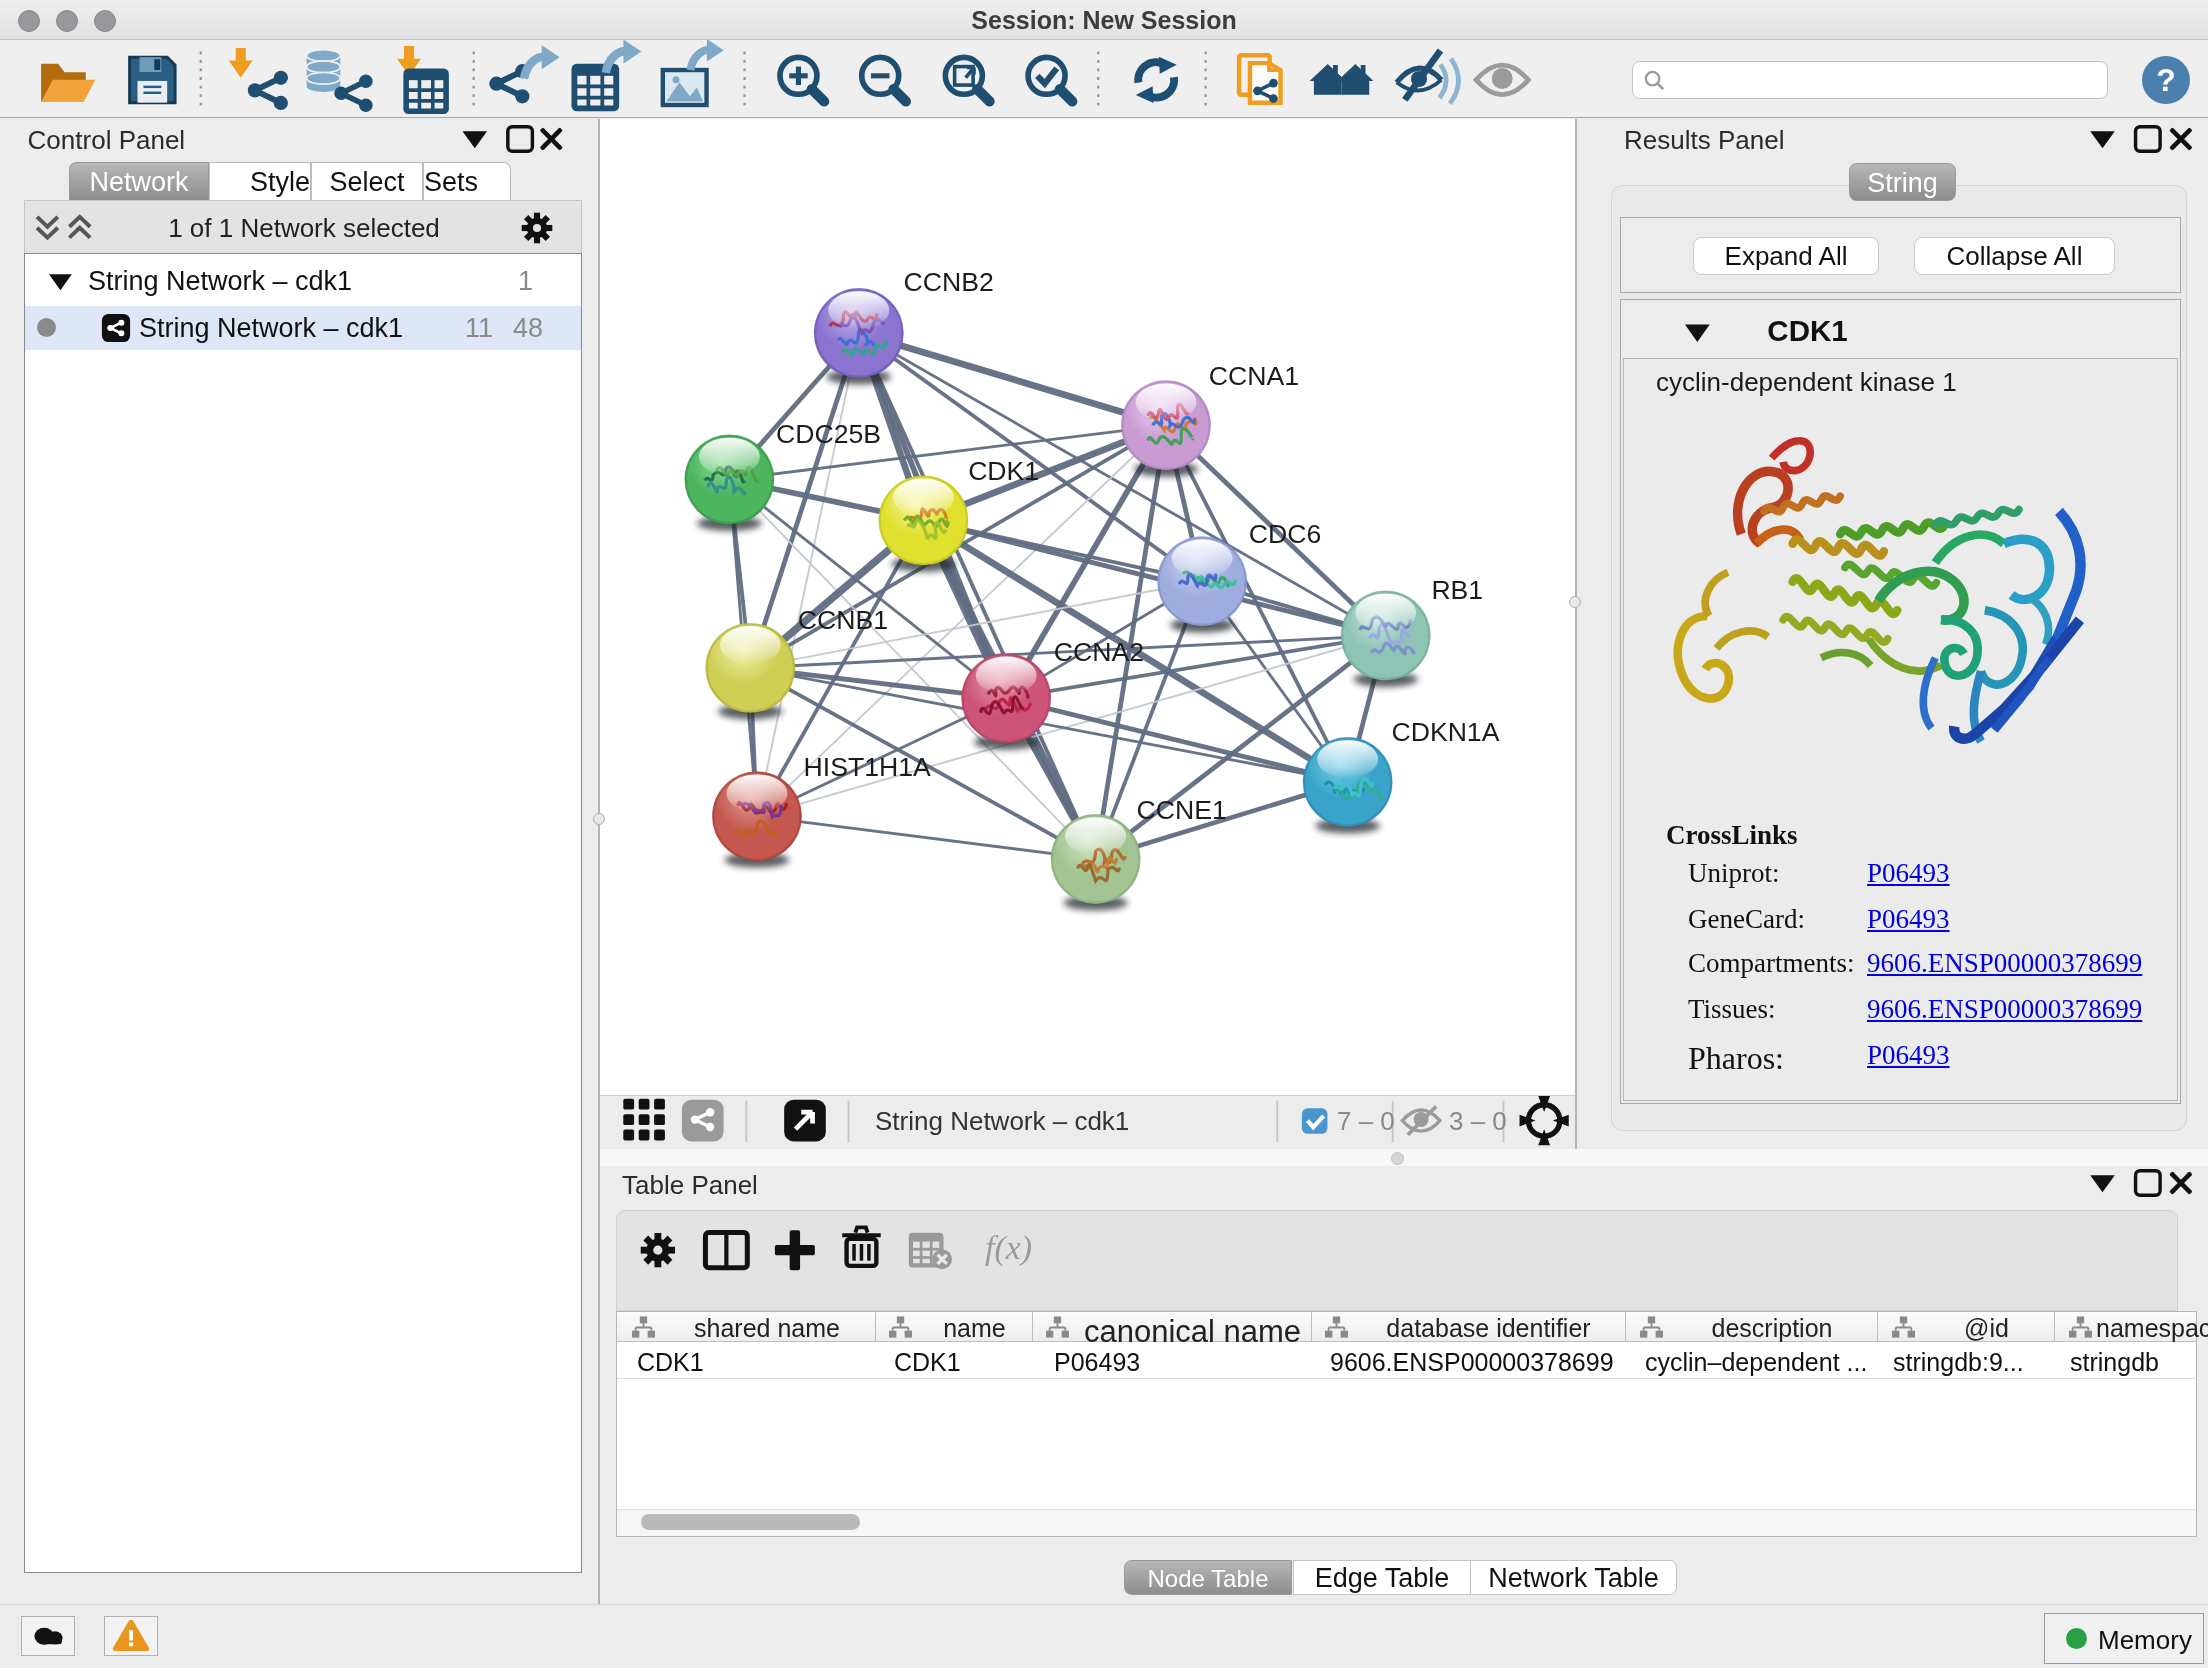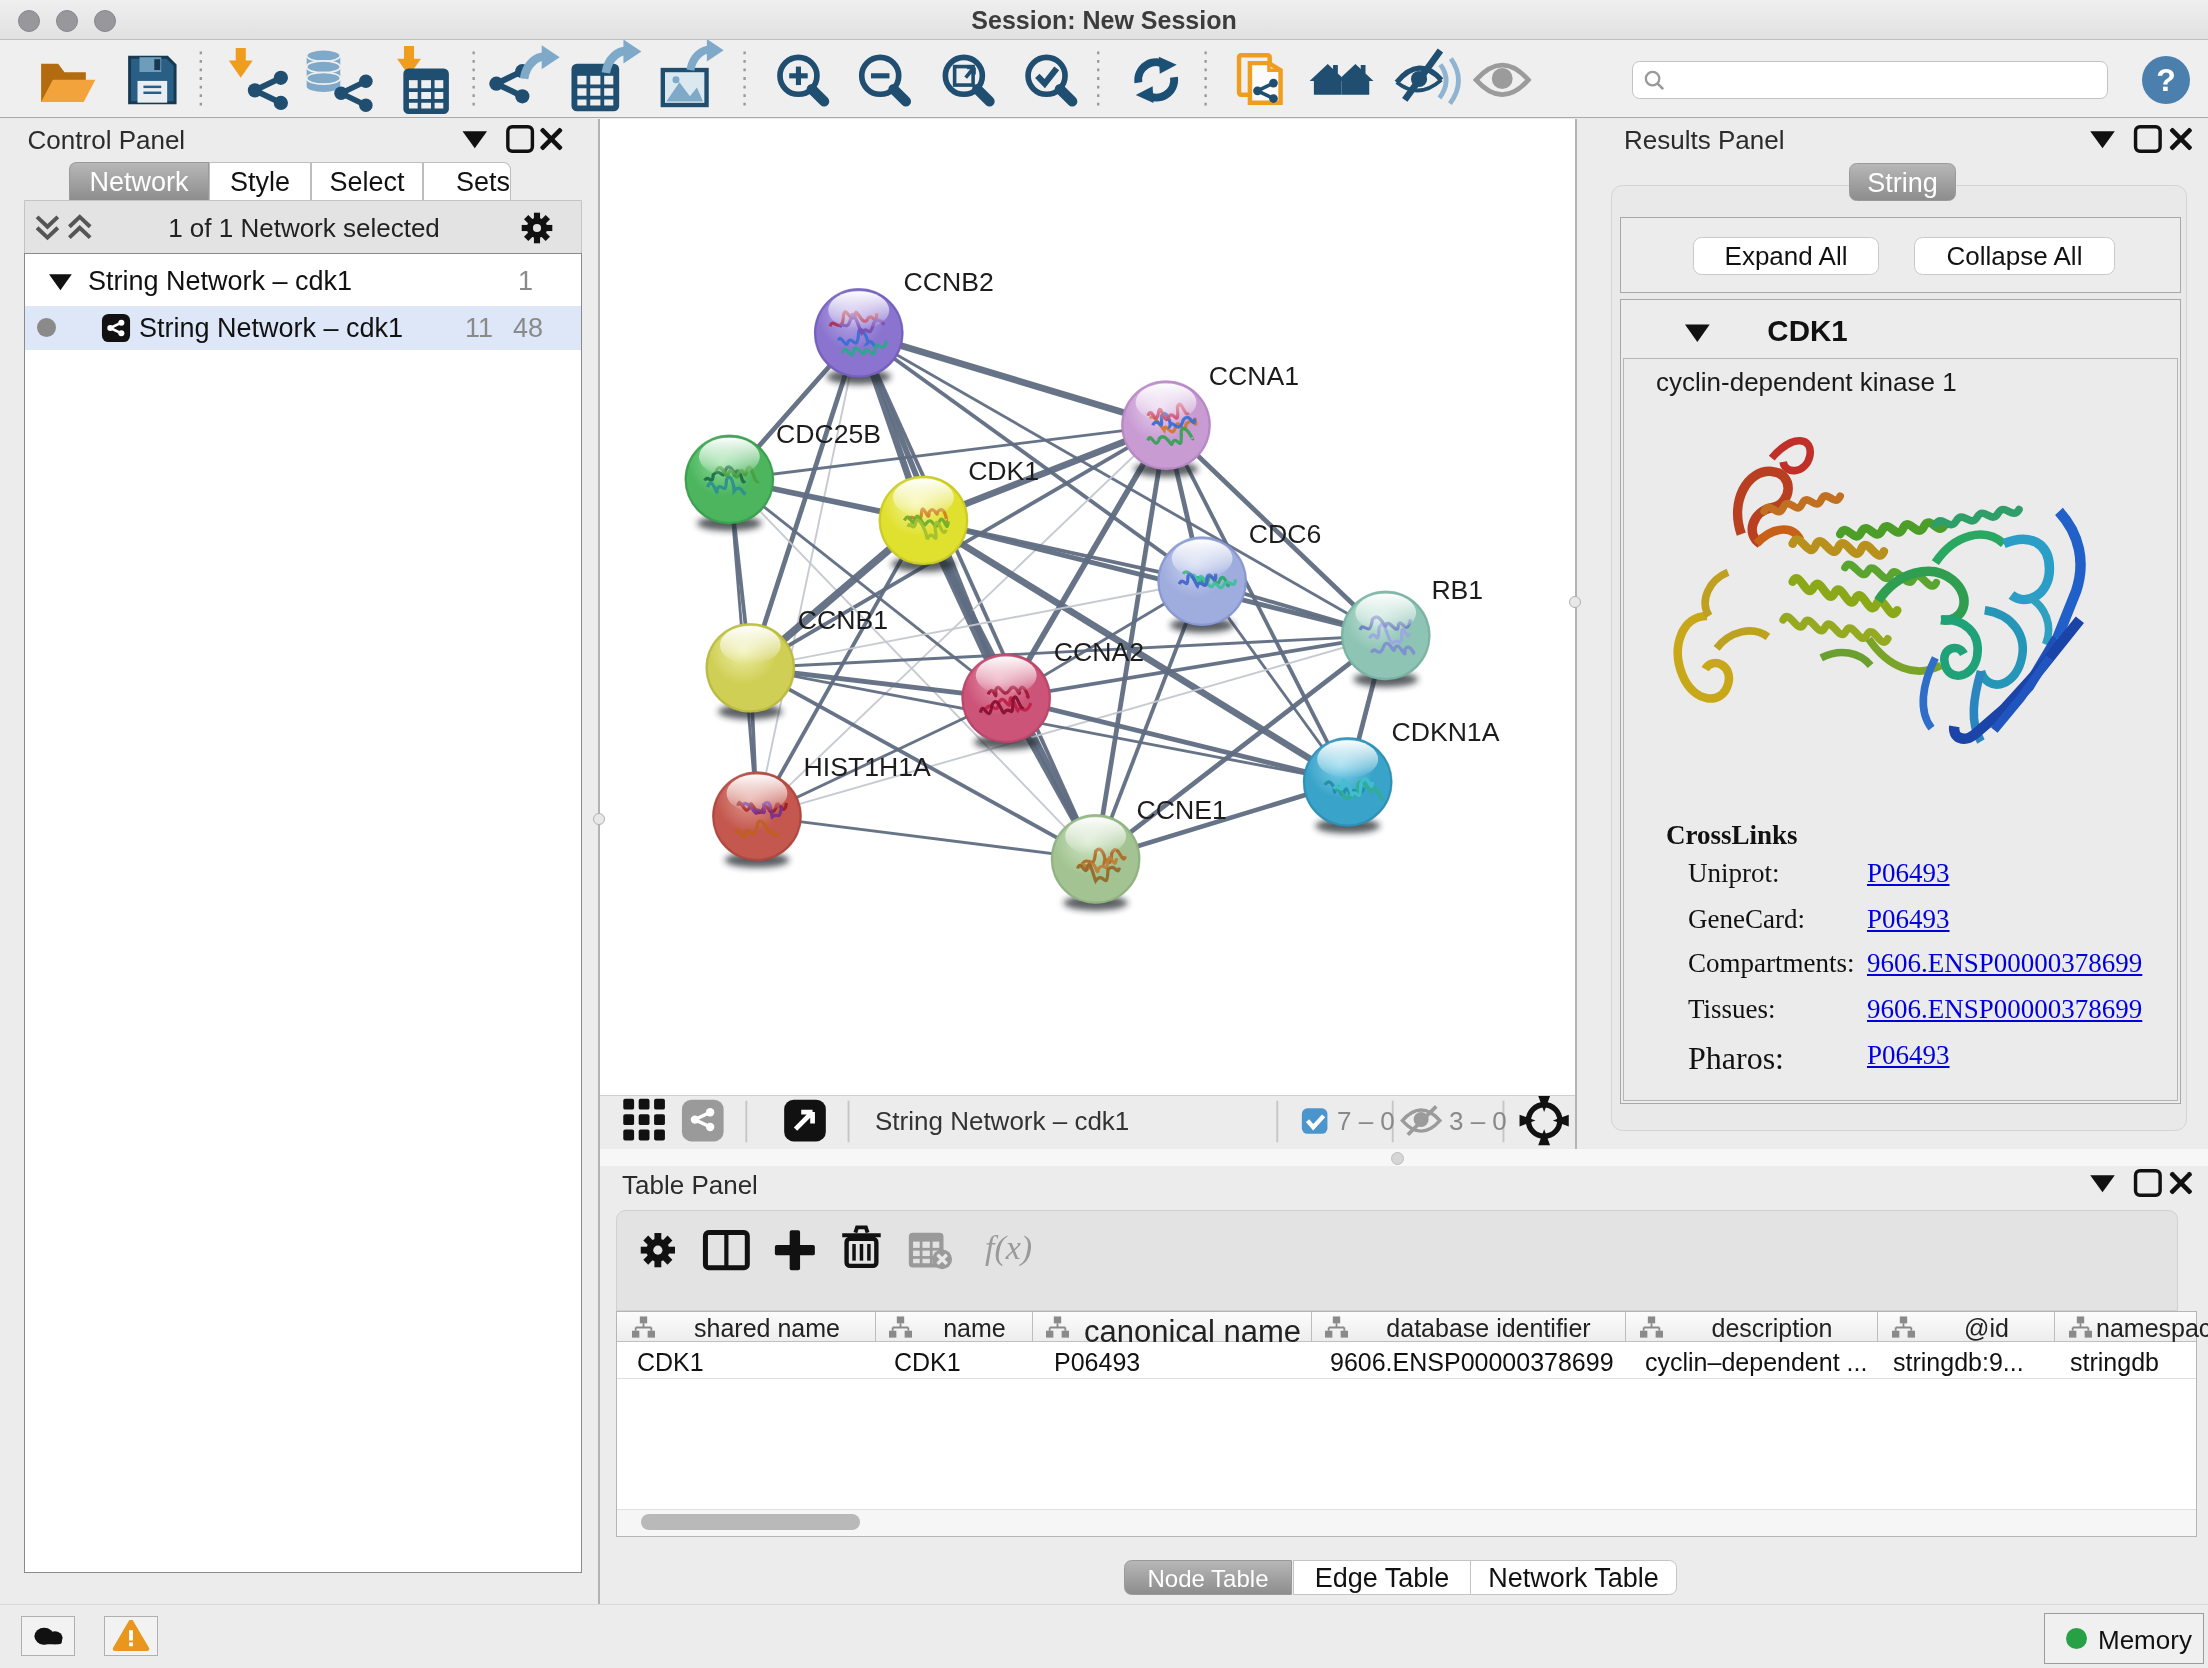--- a/index.html
+++ b/index.html
@@ -136,23 +136,23 @@
 <div class="abs" style="left:27.6px;top:125px;font-size:26px;color:#2b2b2b">Control Panel</div>
 <svg class="abs" style="left:447px;top:122px" width="133" height="34" viewBox="0 0 140 36">
     <path d="M16.0 9.68 L42.0 9.68 L29 27.880000000000003 Z" fill="#111111"></path>
     <rect x="64.0" y="5.0" width="26" height="26" rx="4.68" fill="none" stroke="#111111" stroke-width="3.6400000000000006"></rect>
     <g transform="translate(110 18) rotate(45)">
       <rect x="-15.0" y="-2.4" width="30" height="4.8" rx="1.44" fill="#111111"></rect>
       <rect x="-2.4" y="-15.0" width="4.8" height="30" rx="1.44" fill="#111111"></rect>
     </g>
   </svg>
 <div class="abs" style="left:69px;top:162px;height:38px;font-size:27px;text-align:center;line-height:38px;border:1px solid #bdbdbd;border-bottom:none;width:140px;background:linear-gradient(#b7b7b7,#8d8d8d);color:#ffffff;border-radius:7.6px 0 0 0;border-color:#9a9a9a">Network</div>
-<div class="abs" style="left:209px;top:162px;height:38px;font-size:27px;text-align:center;line-height:38px;border:1px solid #bdbdbd;border-bottom:none;width:102px;background:#ffffff;color:#111">Style</div>
+<div class="abs" style="left:209px;top:162px;height:38px;font-size:27px;text-align:right;line-height:38px;border:1px solid #bdbdbd;border-bottom:none;width:102px;background:#ffffff;color:#111">Style</div>
 <div class="abs" style="left:311px;top:162px;height:38px;font-size:27px;text-align:center;line-height:38px;border:1px solid #bdbdbd;border-bottom:none;width:112px;background:#ffffff;color:#111">Select</div>
-<div class="abs" style="left:423px;top:162px;height:38px;font-size:27px;text-align:right;line-height:38px;border:1px solid #bdbdbd;border-bottom:none;width:88px;background:#ffffff;color:#111;border-radius:0 7.6px 0 0">Sets</div>
+<div class="abs" style="left:423px;top:162px;height:38px;font-size:27px;text-align:left;line-height:38px;border:1px solid #bdbdbd;border-bottom:none;width:88px;background:#ffffff;color:#111;border-radius:0 7.6px 0 0">Sets</div>
 <div class="abs" style="left:24px;top:200px;width:558px;height:1373px;background:#e3e3e3;border:1px solid #c4c4c4;border-radius:0 0 3.8px 3.8px"></div>
 <div class="abs" style="left:25px;top:201px;width:556px;height:52px;background:#e3e3e3"></div>
 <svg class="abs" style="left:32px;top:213px" width="67" height="28.5" viewBox="0 0 70 30">
     <path d="M5.08 4.080000000000001 L16 14.48 L26.92 4.080000000000001" fill="none" stroke="#555555" stroke-width="4.16"></path>
     <path d="M5.08 15.52 L16 25.919999999999998 L26.92 15.52" fill="none" stroke="#555555" stroke-width="4.16"></path>
     <path d="M39.08 14.48 L50 4.080000000000001 L60.92 14.48" fill="none" stroke="#555555" stroke-width="4.16"></path>
     <path d="M39.08 25.919999999999998 L50 15.52 L60.92 25.919999999999998" fill="none" stroke="#555555" stroke-width="4.16"></path>
   </svg>
 <div class="abs" style="left:114px;top:213px;width:380px;text-align:center;font-size:26px;color:#222">1 of 1 Network selected</div>
 <svg class="abs" style="left:518px;top:211px" width="38" height="34" viewBox="0 0 40 36">

